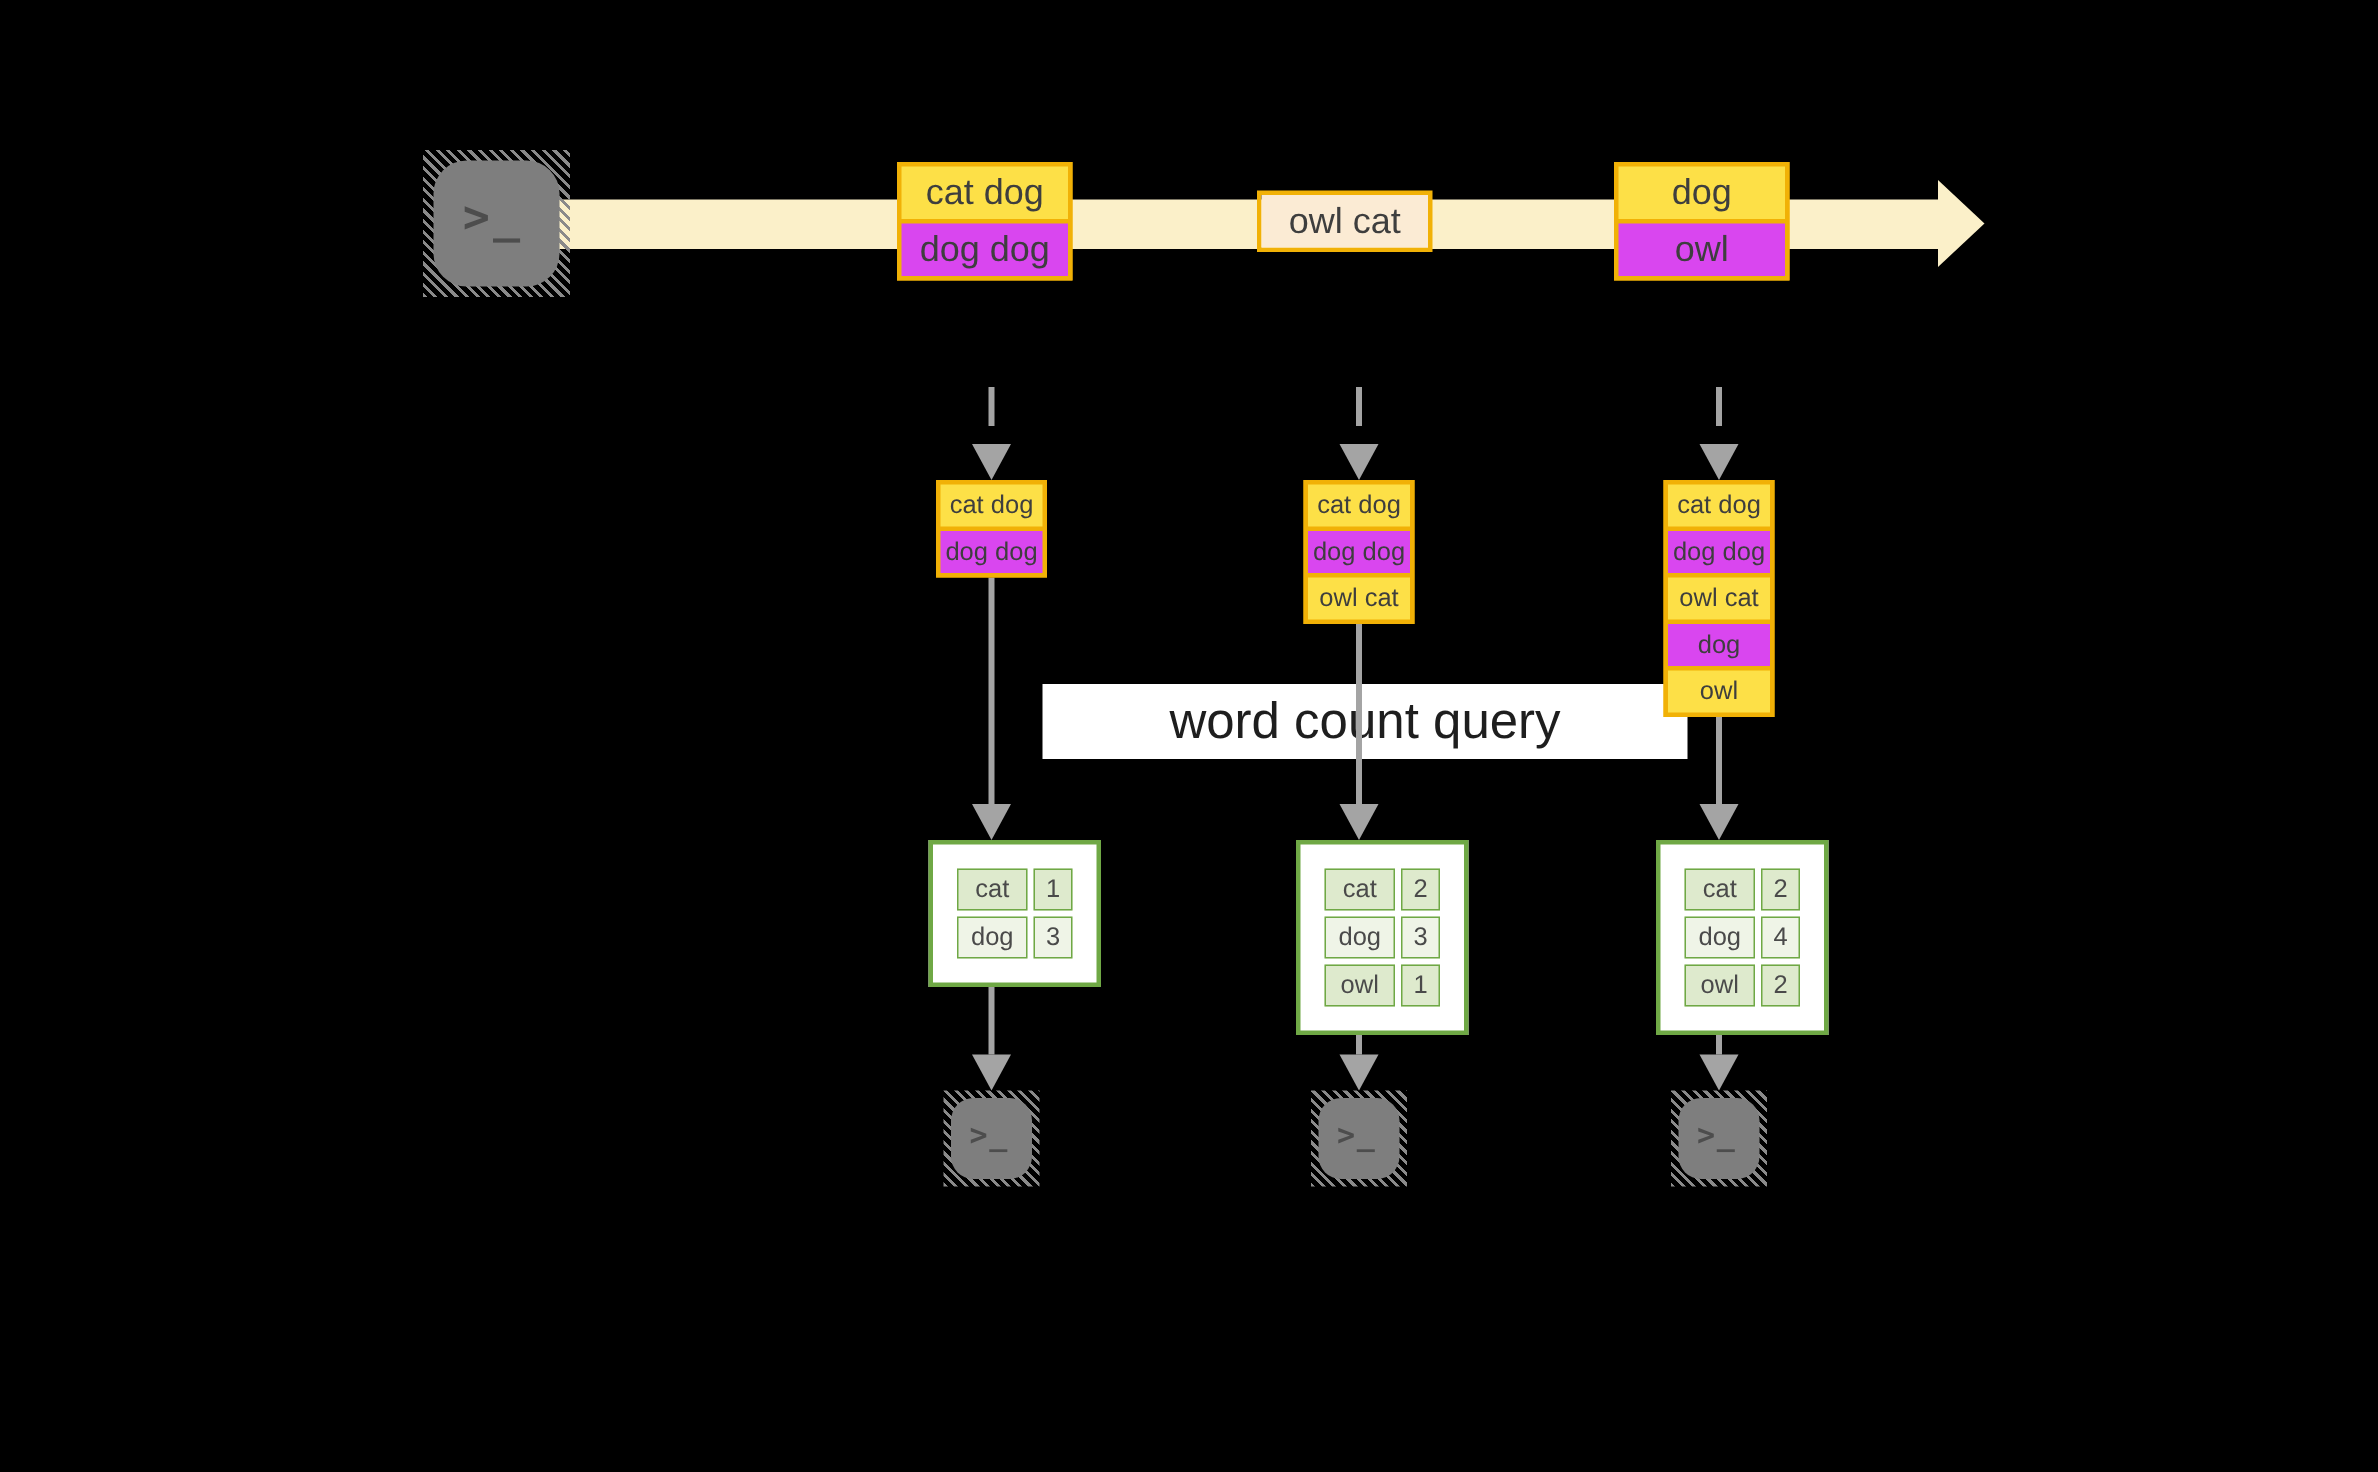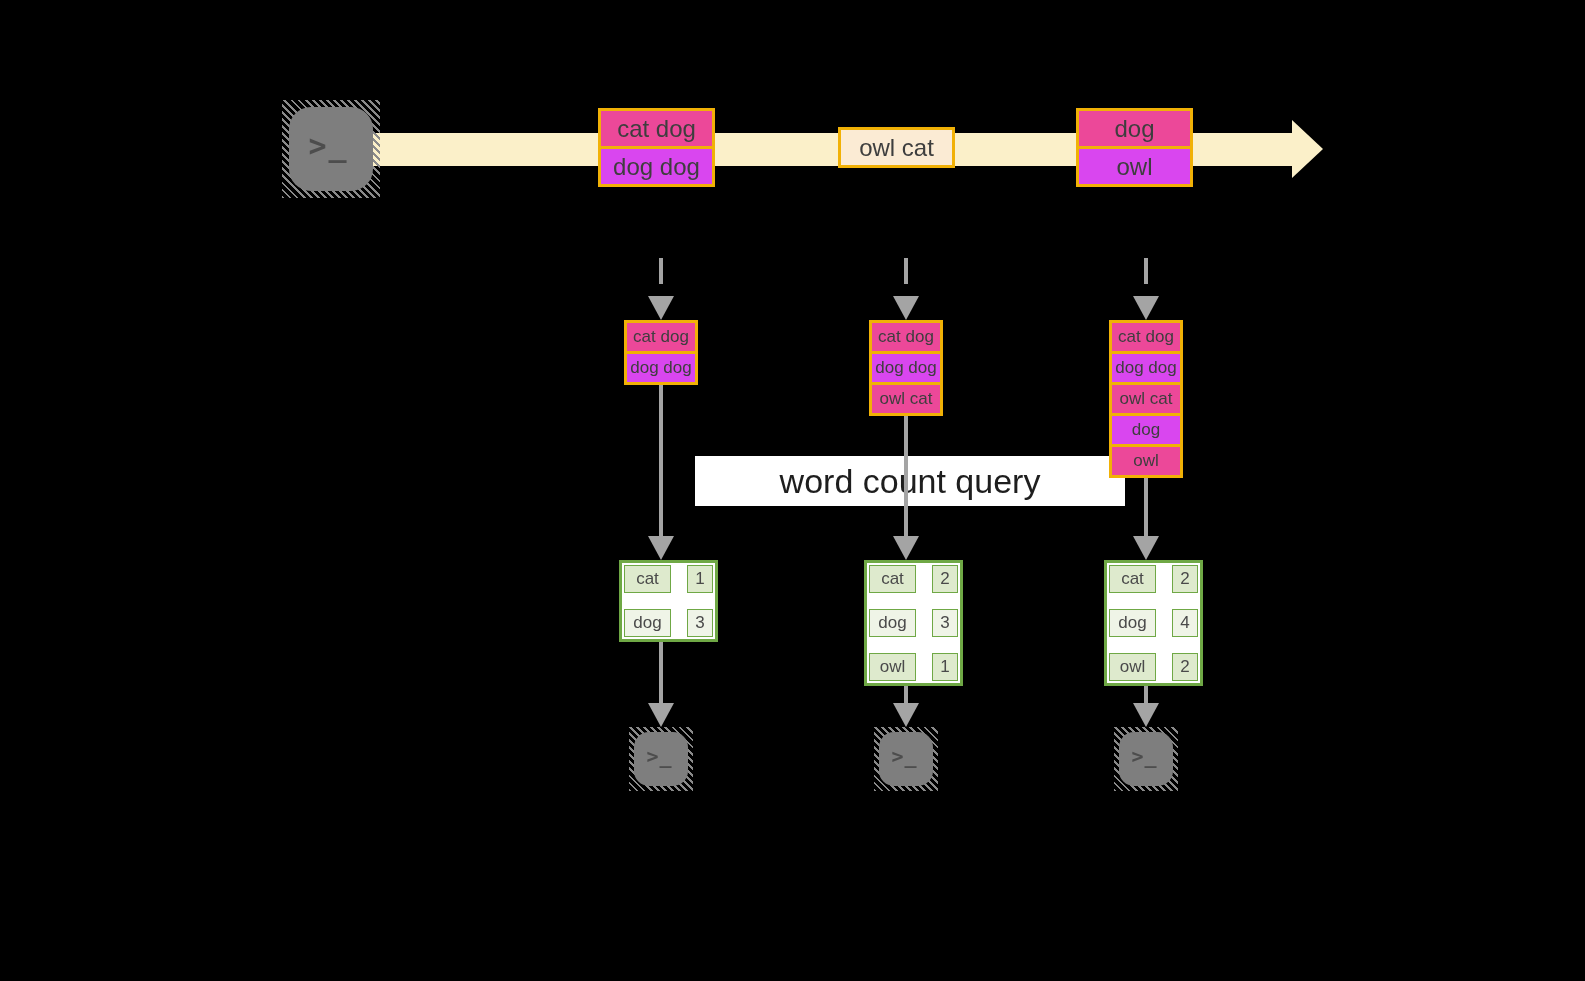--- a/index.html
+++ b/index.html
@@ -34,30 +34,30 @@
     border-top:29px solid transparent; border-bottom:29px solid transparent;
     border-left:31px solid #FBF0C9;
   }
 
   
   .obox {
     position:absolute; border:3px solid #F1B106; background:#F1B106;
     display:flex; flex-direction:column; gap:3px; z-index:7;
   }
   .obox .cell { display:flex; align-items:center; justify-content:center; color:#3E3E3E; }
-  .fill-peach { background:#ec4899; }
+  .fill-peach { background:#fde047; }
   .fill-cream { background:#d946ef; }
   .fill-mid   { background:#FBEBD4; }
   .stream-box .cell { width:111px; height:35px; font-size:24px; }
   .state-box  .cell { width:68px;  height:28px; font-size:17px; }
 
   
   .gtable {
-    position:absolute; background:#FFFFFF; border:3px solid #6FA845; padding:2px;
-    display:grid; grid-template-columns:47px 26px; gap:16px; z-index:7;
+    position:absolute; background:#FFFFFF; border:3px solid #6FA845; padding:16px;
+    display:grid; grid-template-columns:47px 26px; gap:4px; z-index:7;
   }
   .gtable .gcell {
     border:1.5px solid #6FA845; height:26px; font-size:17px; color:#4A4A4A;
     display:flex; align-items:center; justify-content:center;
   }
   .gfill-a { background:#DEEACD; }
   .gfill-b { background:#EFF4E7; }
 
   
   .vline { position:absolute; width:4px; background:#A4A4A4; z-index:6; }

